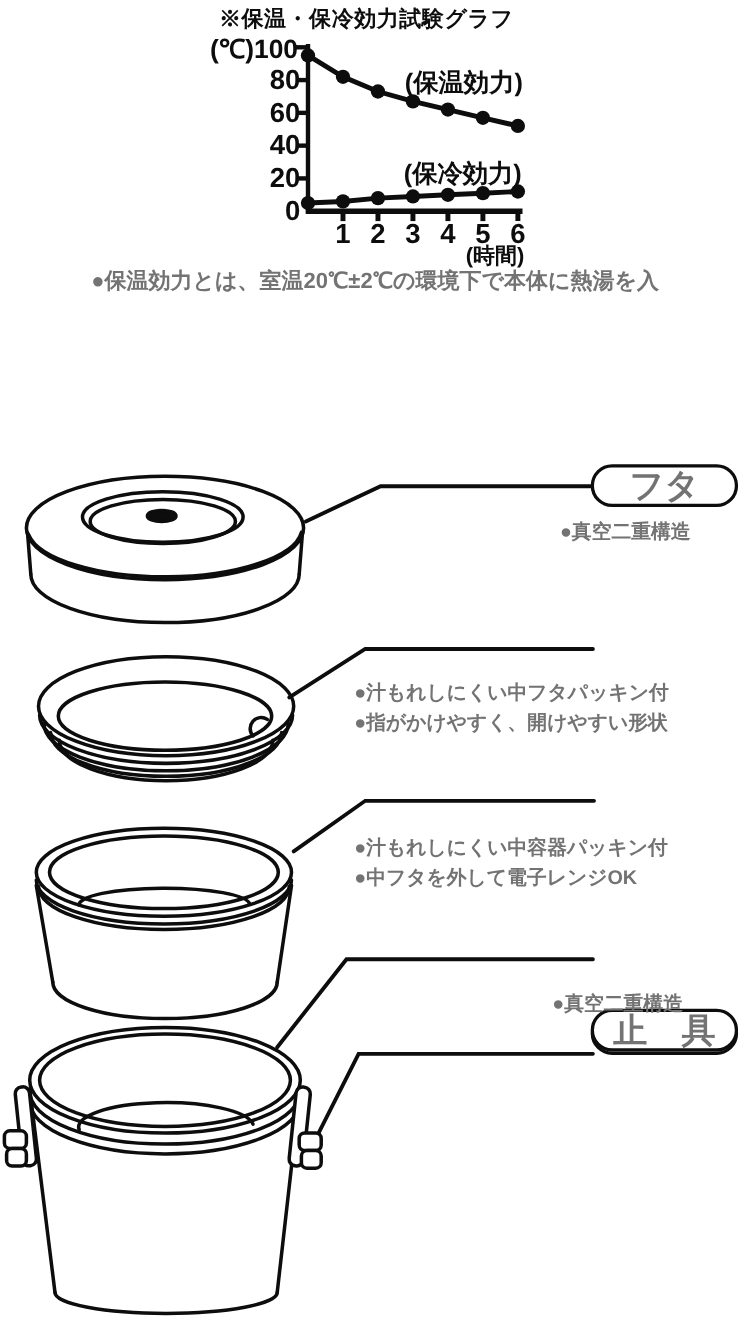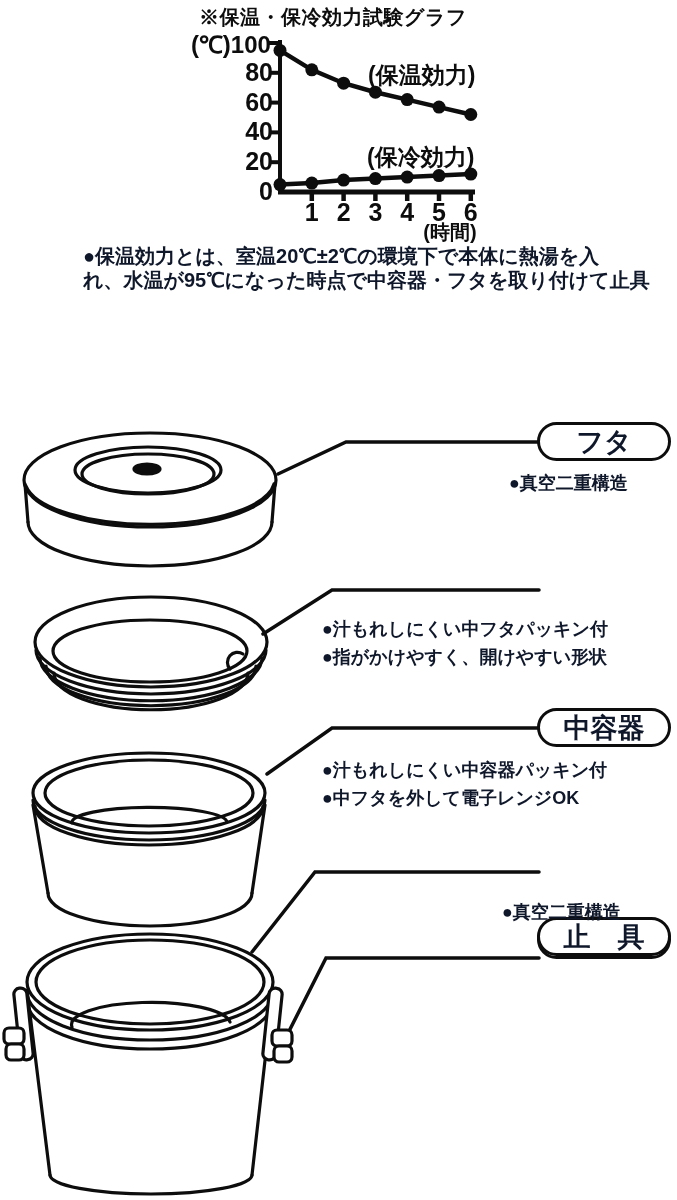--- a/index.html
+++ b/index.html
@@ -1,33 +1,33 @@
 <!DOCTYPE html>
 <html><head>
 <meta charset="utf-8">
 <style>
   html,body{margin:0;padding:0;background:#ffffff;}
   #stage{
     position:relative;width:677px;height:1200px;background:#ffffff;
-    font-family:"Liberation Sans",sans-serif;color:#0f172a;overflow:hidden;
+    font-family:"Liberation Sans",sans-serif;color:#737373;overflow:hidden;
   }
   .abs{position:absolute;}
   svg text{font-family:"Liberation Sans",sans-serif;font-weight:bold;fill:#0d0d0d;}
   
   #description{
     left:83px;top:245px;width:560px;
     font-size:20px;font-weight:bold;line-height:23.6px;white-space:nowrap;
     letter-spacing:0px;
   }
   
   .pill{
     left:537px;width:134px;height:39px;background:#fff;
     border:3.5px solid #0d0d0d;border-radius:21px;
     display:flex;align-items:center;justify-content:center;
-    font-size:27px;font-weight:bold;white-space:nowrap;box-sizing:border-box;
+    font-size:31px;font-weight:bold;white-space:nowrap;box-sizing:border-box;
   }
   .note{
     font-size:18px;font-weight:bold;white-space:nowrap;line-height:27.5px;
   }
 </style>
 </head>
 <body>
 
 <div id="stage">
 
@@ -79,21 +79,20 @@
         <circle cx="285.8" cy="174.1" r="6.5" fill="#0d0d0d"></circle>
       </g>
 
     <text x="183" y="83" font-size="23">(保温効力)</text>
     <text x="182" y="165" font-size="23">(保冷効力)</text>
     <text x="265" y="239" font-size="20" text-anchor="middle">(時間)</text>
   </svg>
 
   <div id="description" class="abs">
     <div>●保温効力とは、室温20℃±2℃の環境下で本体に熱湯を入</div>
-    <div>れ、水温が95℃になった時点で中容器・フタを取り付けて止具</div>
   </div>
 
   <svg class="abs" style="left:0;top:410px;" width="677" height="790" viewBox="0 0 677 790">
     <g fill="none" stroke="#0d0d0d" stroke-width="3.2" stroke-linecap="round">
 
       <path d="M278,64 L346,32 L538,32" stroke-width="3.5" stroke-linejoin="miter"></path>
       <path d="M263,224 L332,180 L539,180" stroke-width="3.5"></path>
       <path d="M267,364 L332,318 L540,318" stroke-width="3.5"></path>
       <path d="M252,542 L315,462 L539,462" stroke-width="3.5"></path>
       <path d="M278,643 L326,548 L539,548" stroke-width="3.5"></path>
@@ -146,21 +145,20 @@
         <g>
           <rect x="266" y="578" width="13" height="72" rx="6" fill="#fff" transform="rotate(6 272 614)"></rect>
           <rect x="272" y="620" width="20" height="16" rx="5" fill="#fff"></rect>
           <rect x="274" y="636" width="18" height="16" rx="5" fill="#fff"></rect>
         </g>
       </g>
     </g>
   </svg>
 
   <div class="abs pill" style="top:422px;">フタ</div>
-  <div class="abs pill" style="top:708px;">中容器</div>
   <div class="abs pill" style="top:873px;margin-top:47px;">本　体</div>
   <div class="abs pill" style="top:917px;">止　具</div>
 
   <div class="abs note" style="left:509px;top:470px;">●真空二重構造</div>
 
   <div class="abs note" style="left:322px;top:616px;">
     <div>●汁もれしにくい中フタパッキン付</div>
     <div>●指がかけやすく、開けやすい形状</div>
   </div>
 

